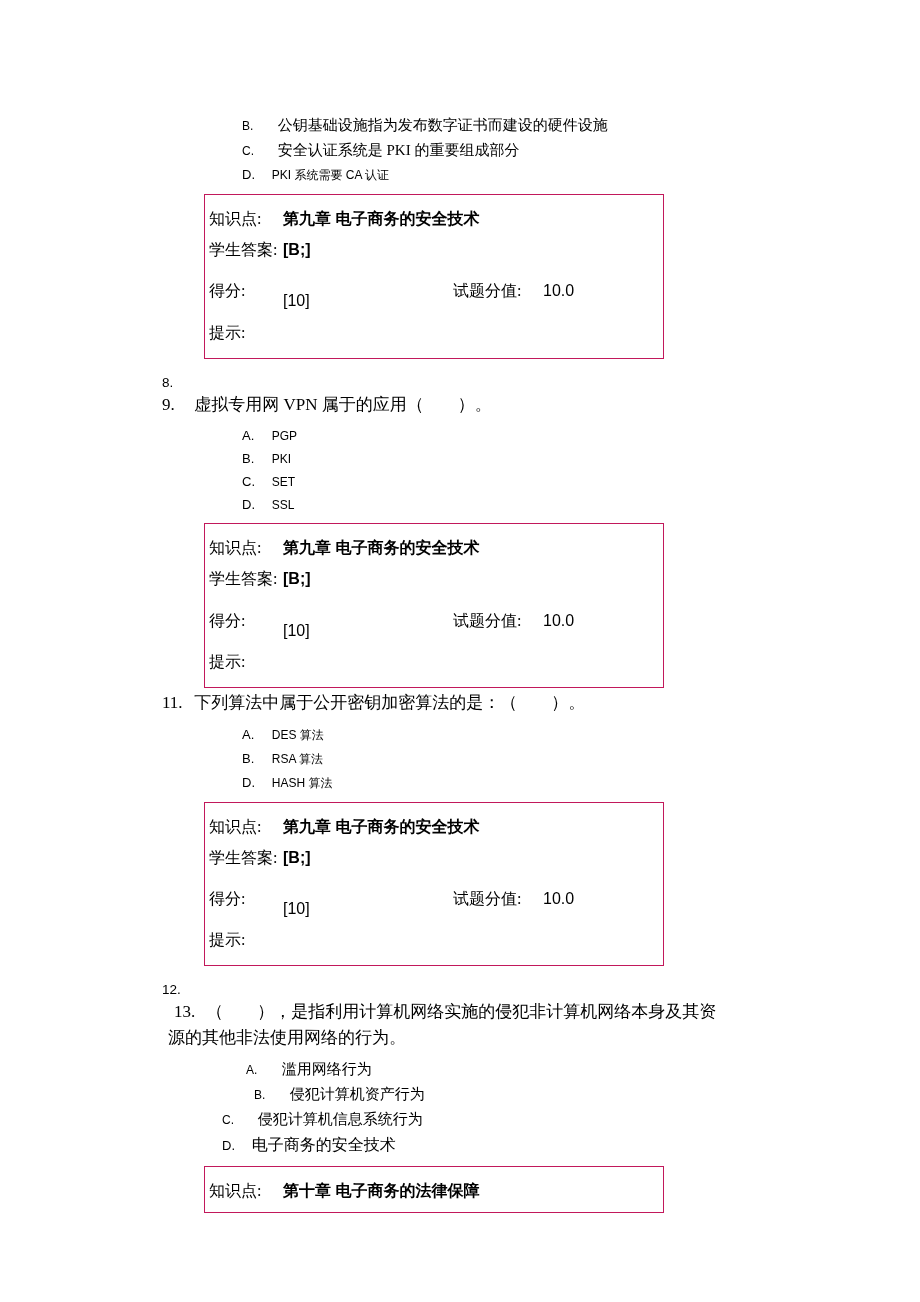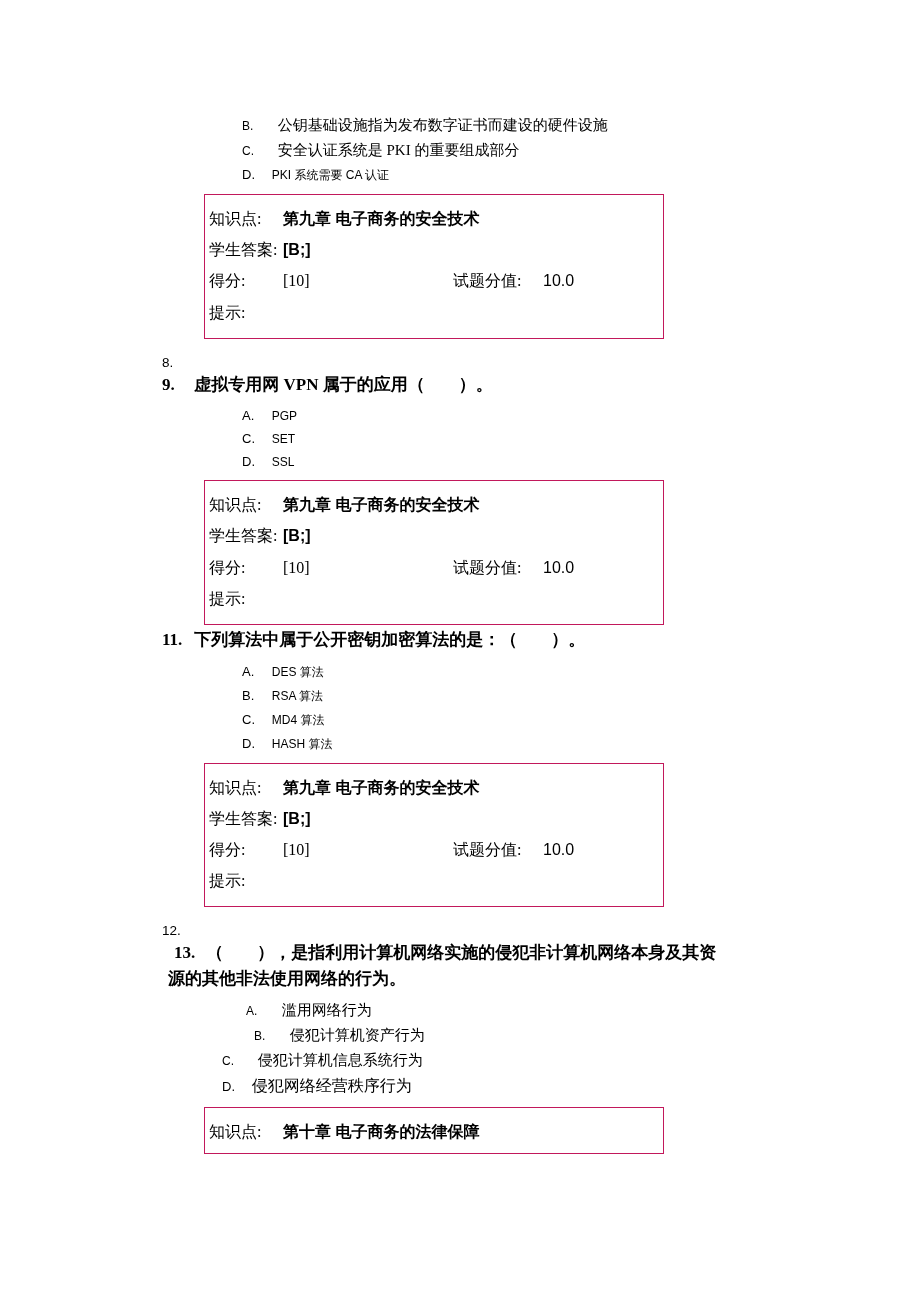--- a/index.html
+++ b/index.html
@@ -43,21 +43,20 @@
   }
   .q-num {
     font-family: Arial, sans-serif;
     font-size: 13.5px;
     margin: 16px 0 2px 0;
   }
   .q-stem {
     font-size: 17px;
     margin: 2px 0 10px 0;
     line-height: 1.5;
-    font-weight: bold;
   }
   .q-stem .num {
     font-family: "SimSun", "宋体", serif;
     display: inline-block;
     min-width: 28px;
   }
   .q-stem .indent-num {
     margin-left: 6px;
   }
   .info-box {
@@ -77,21 +76,22 @@
   .info-label {
     width: 74px;
     font-family: "SimSun", "宋体", serif;
   }
   .info-val {
     font-family: Arial, "SimSun", serif;
     font-weight: bold;
   }
   .score-row .score-val {
     width: 170px;
-    font-family: Liberation Serif, serif;
+    font-family: Liberation Sans, sans-serif;
+    margin-top: 20px;
   }
   .score-row .pv-label {
     width: 90px;
   }
   .score-row .pv-val {
     font-family: Arial, sans-serif;
   }
   .q13-block {
     margin-left: 6px;
   }
@@ -138,20 +138,24 @@
 
   <div class="q-stem">
     <span class="num">9.</span>
     <span>虚拟专用网 VPN 属于的应用（　　）。</span>
   </div>
   <div class="option">
     <span class="letter">A.</span>
     <span class="txt arial">PGP</span>
   </div>
   <div class="option">
+    <span class="letter">B.</span>
+    <span class="txt arial">PKI</span>
+  </div>
+  <div class="option">
     <span class="letter">C.</span>
     <span class="txt arial">SET</span>
   </div>
   <div class="option">
     <span class="letter">D.</span>
     <span class="txt arial">SSL</span>
   </div>
 
   <div class="info-box">
     <div class="info-row">
@@ -180,24 +184,20 @@
   </div>
   <div class="option">
     <span class="letter">A.</span>
     <span class="txt arial">DES 算法</span>
   </div>
   <div class="option">
     <span class="letter">B.</span>
     <span class="txt arial">RSA 算法</span>
   </div>
   <div class="option">
-    <span class="letter">C.</span>
-    <span class="txt arial">MD4 算法</span>
-  </div>
-  <div class="option">
     <span class="letter">D.</span>
     <span class="txt arial">HASH 算法</span>
   </div>
 
   <div class="info-box">
     <div class="info-row">
       <span class="info-label">知识点:</span>
       <span class="info-val">第九章 电子商务的安全技术</span>
     </div>
     <div class="info-row">
@@ -234,21 +234,21 @@
   <div class="option" style="margin-left:92px;">
     <span class="lettersmall">B.</span>
     <span class="txt">侵犯计算机资产行为</span>
   </div>
   <div class="option" style="margin-left:60px;">
     <span class="lettersmall">C.</span>
     <span class="txt">侵犯计算机信息系统行为</span>
   </div>
   <div class="option" style="margin-left:60px;">
     <span class="letter">D.</span>
-    <span class="txt" style="font-size:16px;">侵犯网络经营秩序行为</span>
+    <span class="txt" style="font-size:16px;">电子商务的安全技术</span>
   </div>
 
   <div class="info-box" style="padding-bottom:4px;">
     <div class="info-row">
       <span class="info-label">知识点:</span>
       <span class="info-val">第十章 电子商务的法律保障</span>
     </div>
   </div>
 
 </div>

